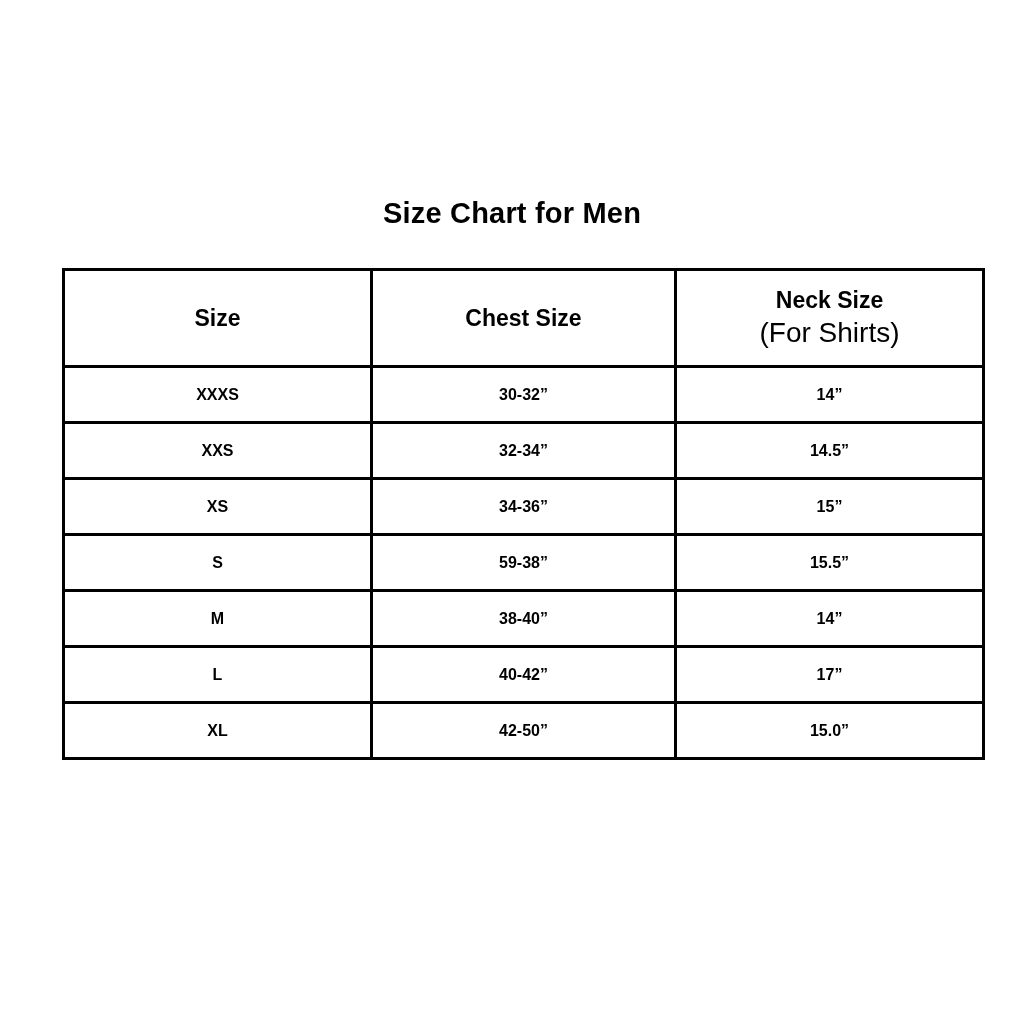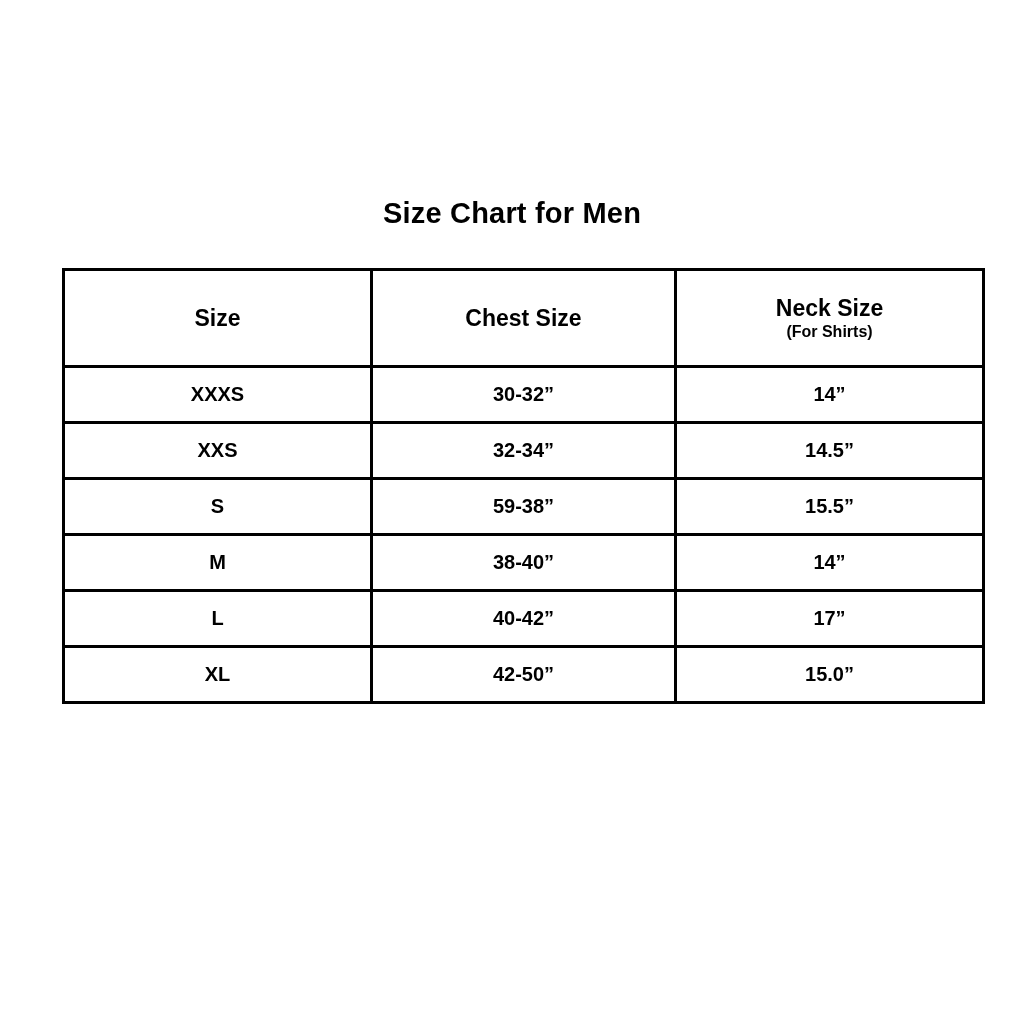--- a/index.html
+++ b/index.html
@@ -51,30 +51,30 @@
     color: #000000;
   }
   table.size-table thead th {
     height: 94px;
     font-size: 23px;
     line-height: 1.25;
     padding: 0;
   }
   table.size-table tbody td {
     height: 53px;
-    font-size: 20px;
+    font-size: 16px;
     padding: 0;
   }
   col.c1 { width: 308px; }
   col.c2 { width: 304px; }
   col.c3 { width: 308px; }
   .hdr-sub {
     display: block;
-    font-size: 16px;
-    font-weight: bold;
+    font-size: 28px;
+    font-weight: normal;
   }
 </style>
 </head>
 <body>
 
 <div class="page">
 
   <div class="chart-title">Size Chart for Men</div>
 
   <table class="size-table">
@@ -102,20 +102,25 @@
         <td>XXXS</td>
         <td>30-32”</td>
         <td>14”</td>
       </tr>
       <tr>
         <td>XXS</td>
         <td>32-34”</td>
         <td>14.5”</td>
       </tr>
       <tr>
+        <td>XS</td>
+        <td>34-36”</td>
+        <td>15”</td>
+      </tr>
+      <tr>
         <td>S</td>
         <td>59-38”</td>
         <td>15.5”</td>
       </tr>
       <tr>
         <td>M</td>
         <td>38-40”</td>
         <td>14”</td>
       </tr>
       <tr>

